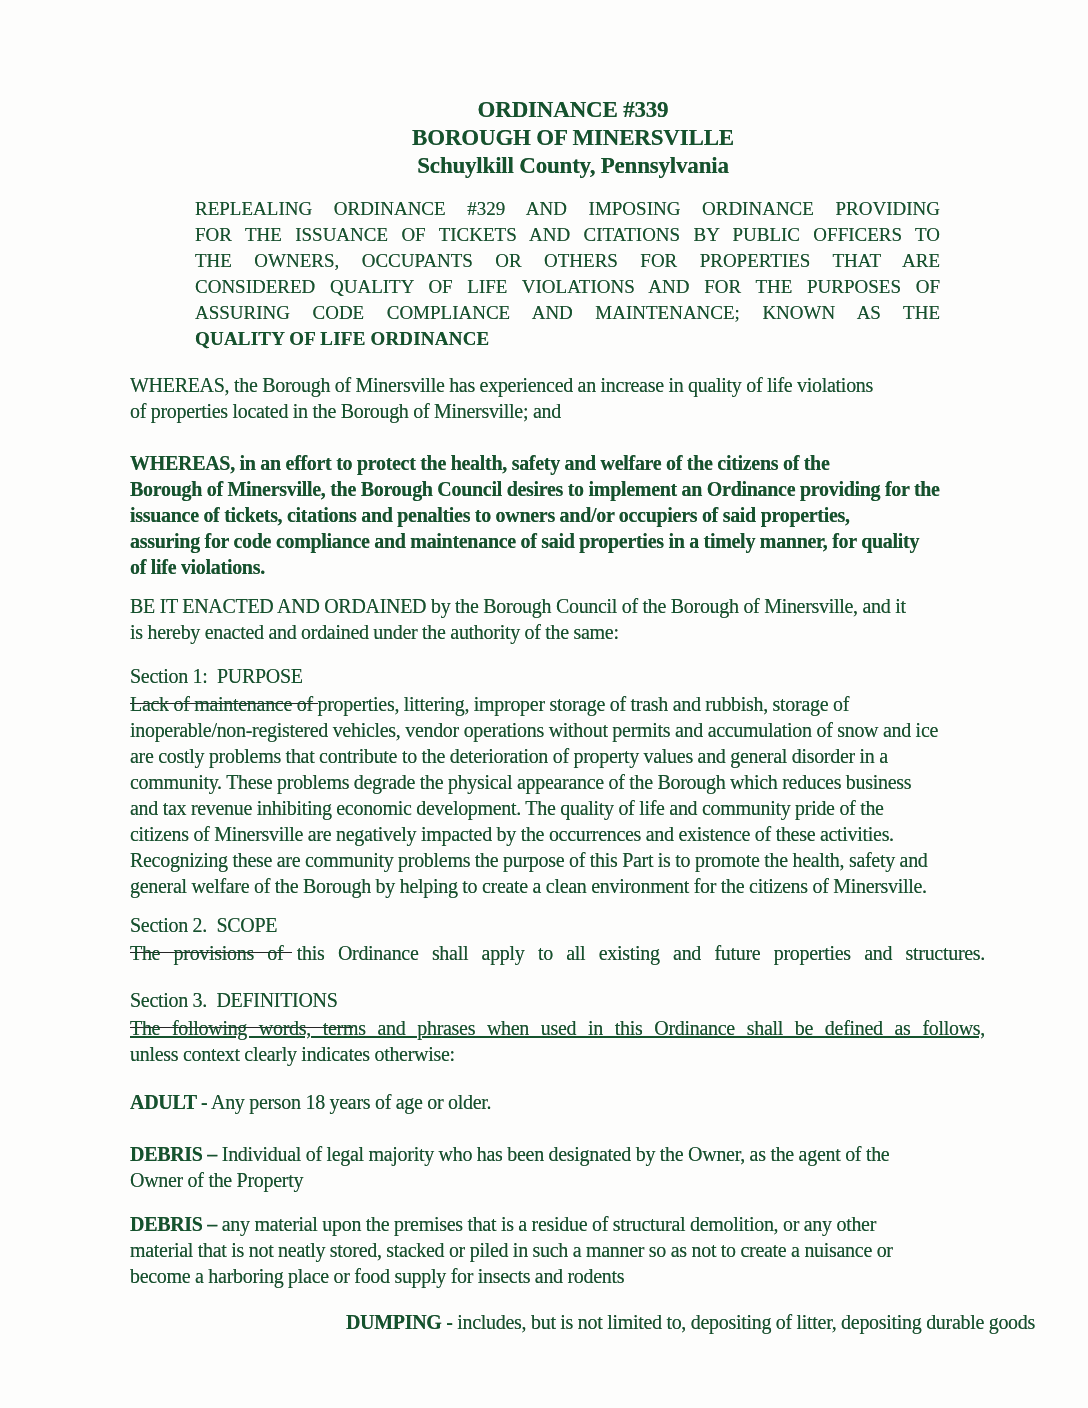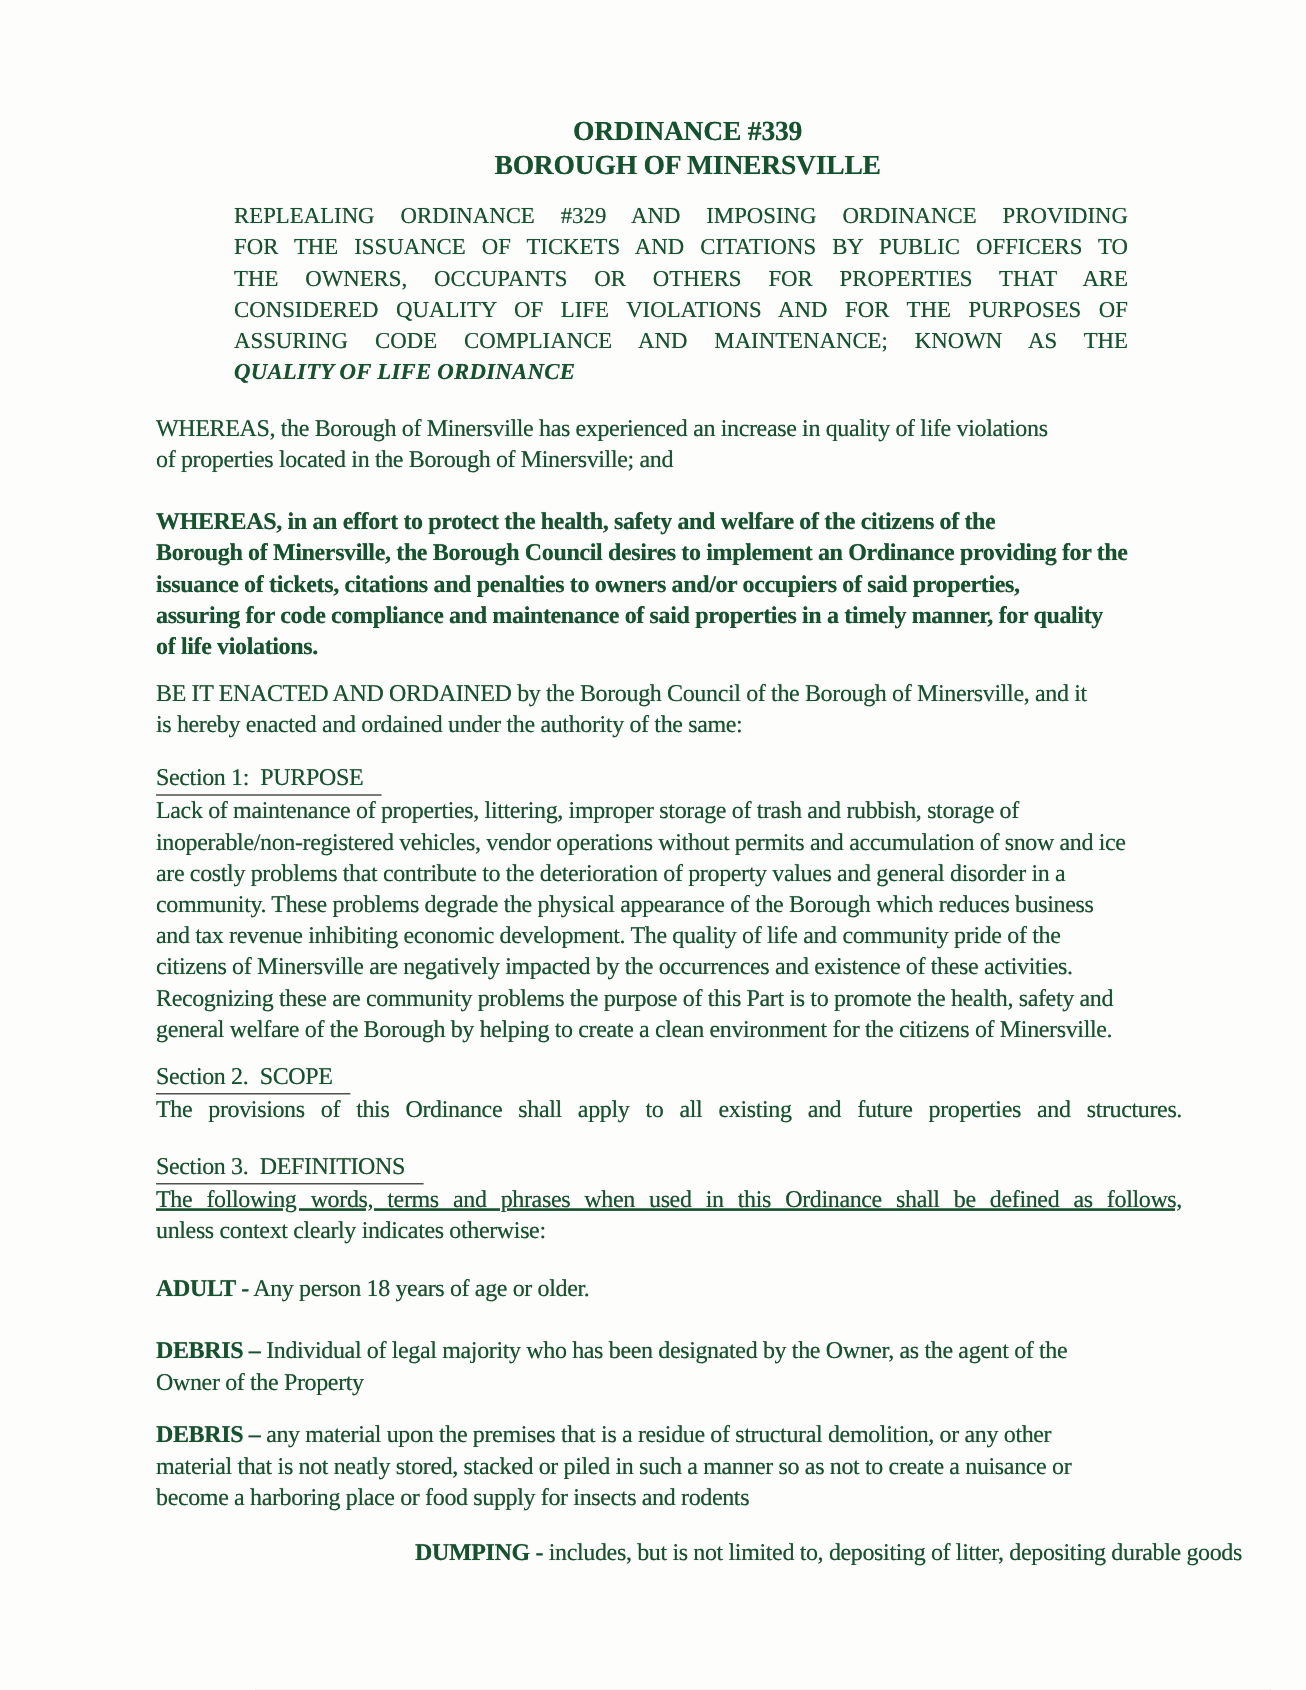--- a/index.html
+++ b/index.html
@@ -30,55 +30,55 @@
     width:745px;
     font-size:19px;
     line-height:26px;
   }
   .jline {
     text-align:justify;
     text-align-last:justify;
   }
   .preamble-em {
     font-weight:bold;
-    font-style:italic;
     letter-spacing:0.2px;
   }
   
   .para, .bodyjline, .sec-heading {
     margin-left:130px;
     font-size:20px;
     line-height:26px;
     letter-spacing:-0.3px;
   }
   .para {
     width:905px;
     white-space:pre-line;
   }
   .bodyjline {
     width:855px;
   }
   .sec-heading { width:905px; }
   .sec-heading .u {
     border-bottom:1.5px solid #262626;
     padding-right:15px;
-    padding-bottom:3px;
+    padding-bottom:16px;
     white-space:pre;
   }
   .term { font-weight:bold; }
   .defbody { white-space:pre-line; }
 </style>
 </head>
 <body>
 
 <div class="page">
 
   <div class="title-block">
     <div>ORDINANCE #339</div>
     <div>BOROUGH OF MINERSVILLE</div>
+    <div>Schuylkill County, Pennsylvania</div>
   </div>
 
   <div class="preamble">
     <div class="jline">REPLEALING ORDINANCE #329 AND IMPOSING ORDINANCE PROVIDING</div>
     <div class="jline">FOR THE ISSUANCE OF TICKETS AND CITATIONS BY PUBLIC OFFICERS TO</div>
     <div class="jline">THE OWNERS, OCCUPANTS OR OTHERS FOR PROPERTIES THAT ARE</div>
     <div class="jline">CONSIDERED QUALITY OF LIFE VIOLATIONS AND FOR THE PURPOSES OF</div>
     <div class="jline">ASSURING CODE COMPLIANCE AND MAINTENANCE; KNOWN AS THE</div>
     <div class="preamble-em">QUALITY OF LIFE ORDINANCE</div>
   </div>

